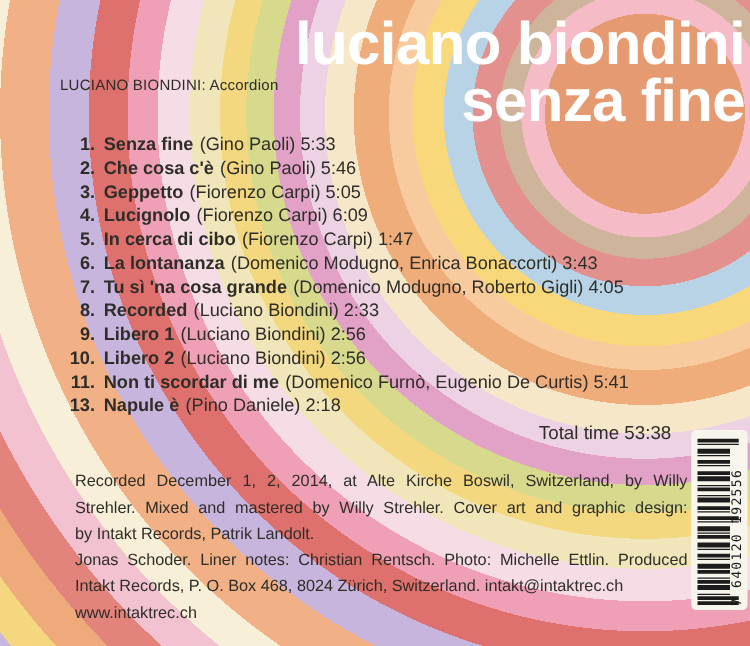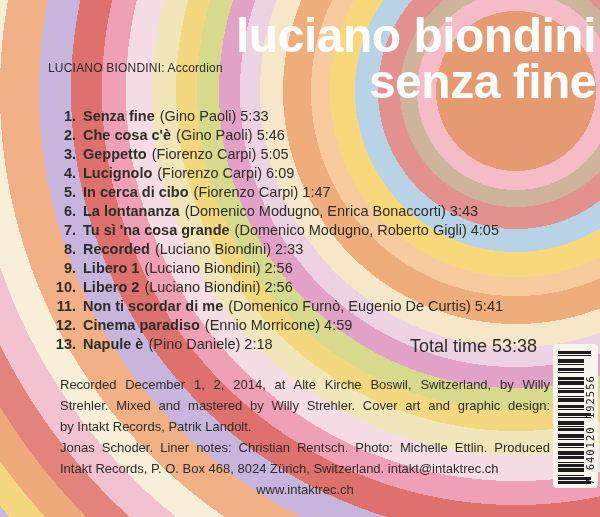--- a/index.html
+++ b/index.html
@@ -17,31 +17,31 @@
   .performer{
     position:absolute;left:48px;top:61px;font-size:12px;font-weight:400;
     letter-spacing:0.2px;white-space:nowrap;
   }
   .tracks{position:absolute;left:48px;top:107px;font-size:14.5px;}
   .track{display:flex;height:19px;line-height:19px;white-space:nowrap;}
   .tnum{width:28px;text-align:right;font-weight:700;margin-right:7px;flex:0 0 28px;}
   .ttitle{font-weight:700;}
   .tdetails{font-weight:400;margin-left:5px;text-align:right;}
   .total{
-    position:absolute;top:337px;right:63px;font-size:18px;line-height:19px;
+    position:absolute;top:337px;right:63px;font-size:15px;line-height:19px;
     white-space:nowrap;
     text-align:right;
   }
   .credits{
     position:absolute;left:60px;top:374px;width:490px;
     font-size:13px;line-height:21px;
   }
   .cl{height:21px;overflow:hidden;}
   .cl.jl{text-align:justify;text-align-last:justify;}
-  .bottomline{display:flex;justify-content:center;height:21px;}
+  .bottomline{display:flex;justify-content:space-between;height:21px;}
   .barcode{
     position:absolute;left:553px;top:344px;width:45px;height:144px;
     background:#f8f5ed;border-radius:4px;
   }
   .bars{position:absolute;left:5px;top:7px;width:26px;height:131px;overflow:visible;}
   .bar{width:26px;background:#1c1c1c;}
   .bar.long{width:33px;}
   .bdigits{
     position:absolute;left:31px;top:141px;width:134px;height:13px;
     font-family:"DejaVu Sans Mono",monospace;font-size:10.5px;letter-spacing:1px;
@@ -111,25 +111,20 @@
         <span class="tnum">10.</span>
         <span class="ttitle">Libero 2</span>
         <span class="tdetails">(Luciano Biondini) 2:56</span>
       </div>
       <div class="track">
         <span class="tnum">11.</span>
         <span class="ttitle">Non ti scordar di me</span>
         <span class="tdetails">(Domenico Furnò, Eugenio De Curtis) 5:41</span>
       </div>
       <div class="track">
-        <span class="tnum">12.</span>
-        <span class="ttitle">Cinema paradiso</span>
-        <span class="tdetails">(Ennio Morricone) 4:59</span>
-      </div>
-      <div class="track">
         <span class="tnum">13.</span>
         <span class="ttitle">Napule è</span>
         <span class="tdetails">(Pino Daniele) 2:18</span>
       </div>
     </div>
 
   <div class="total"><span>Total time</span> <span>53:38</span></div>
 
   <div class="credits">
     <div>

